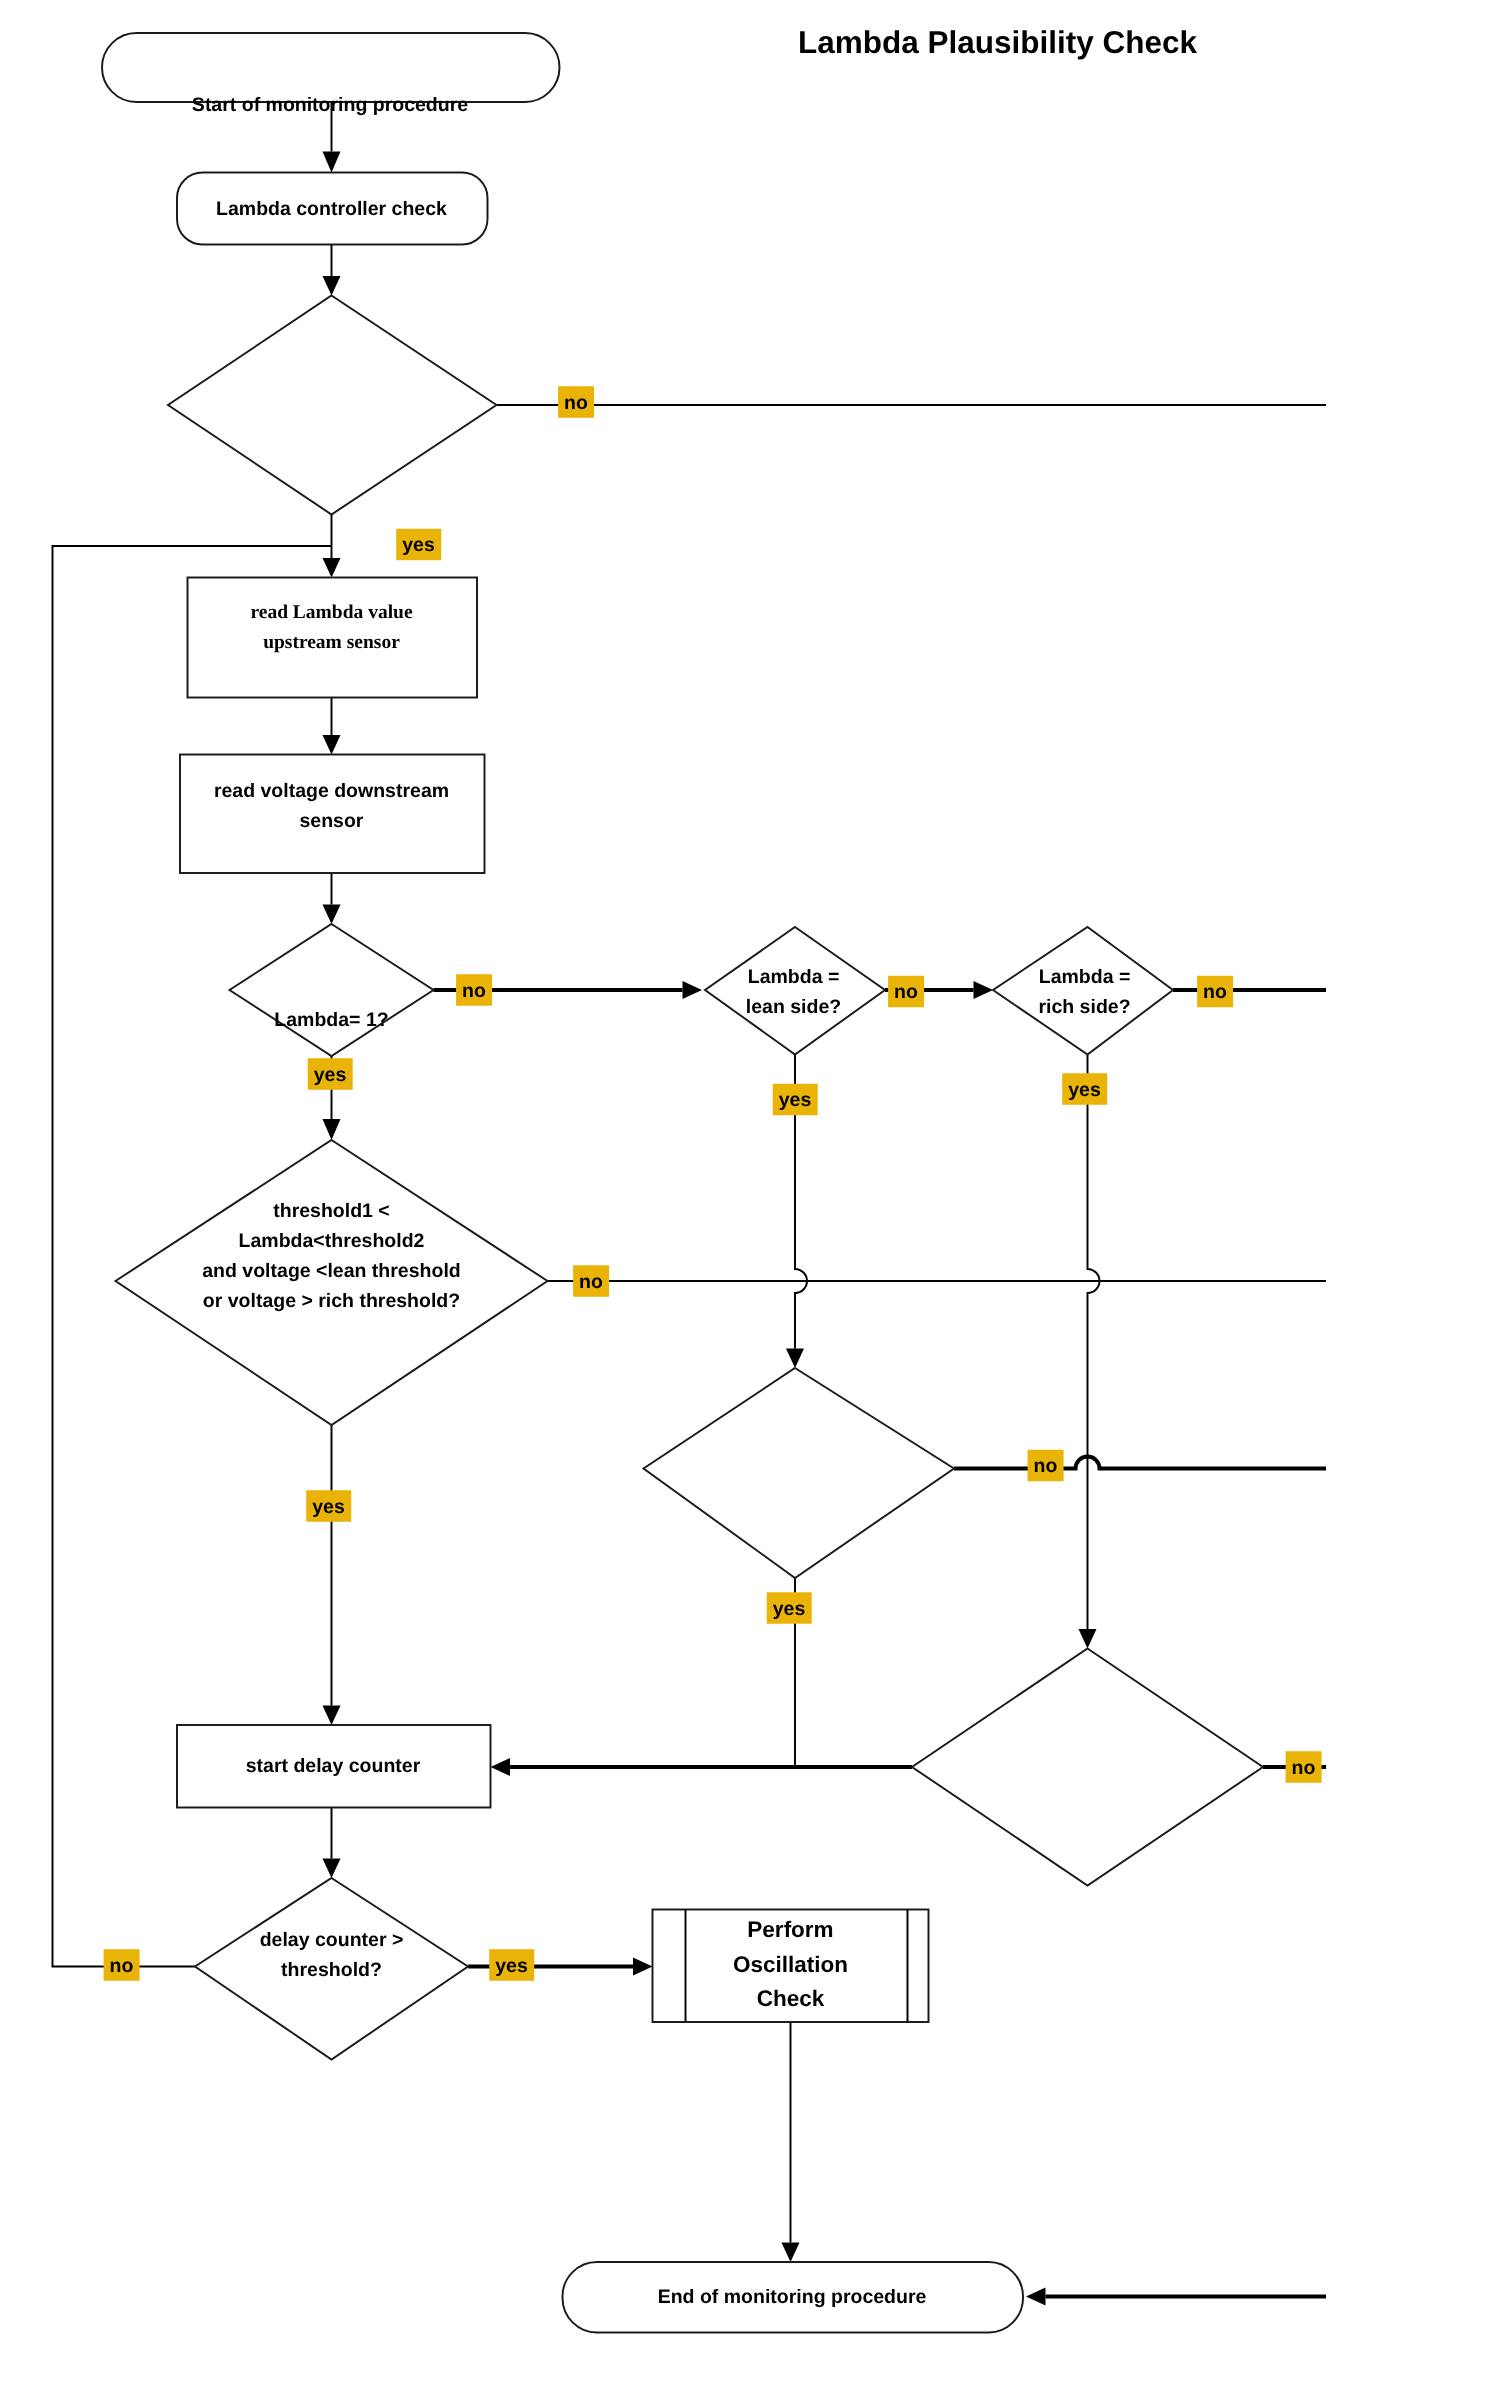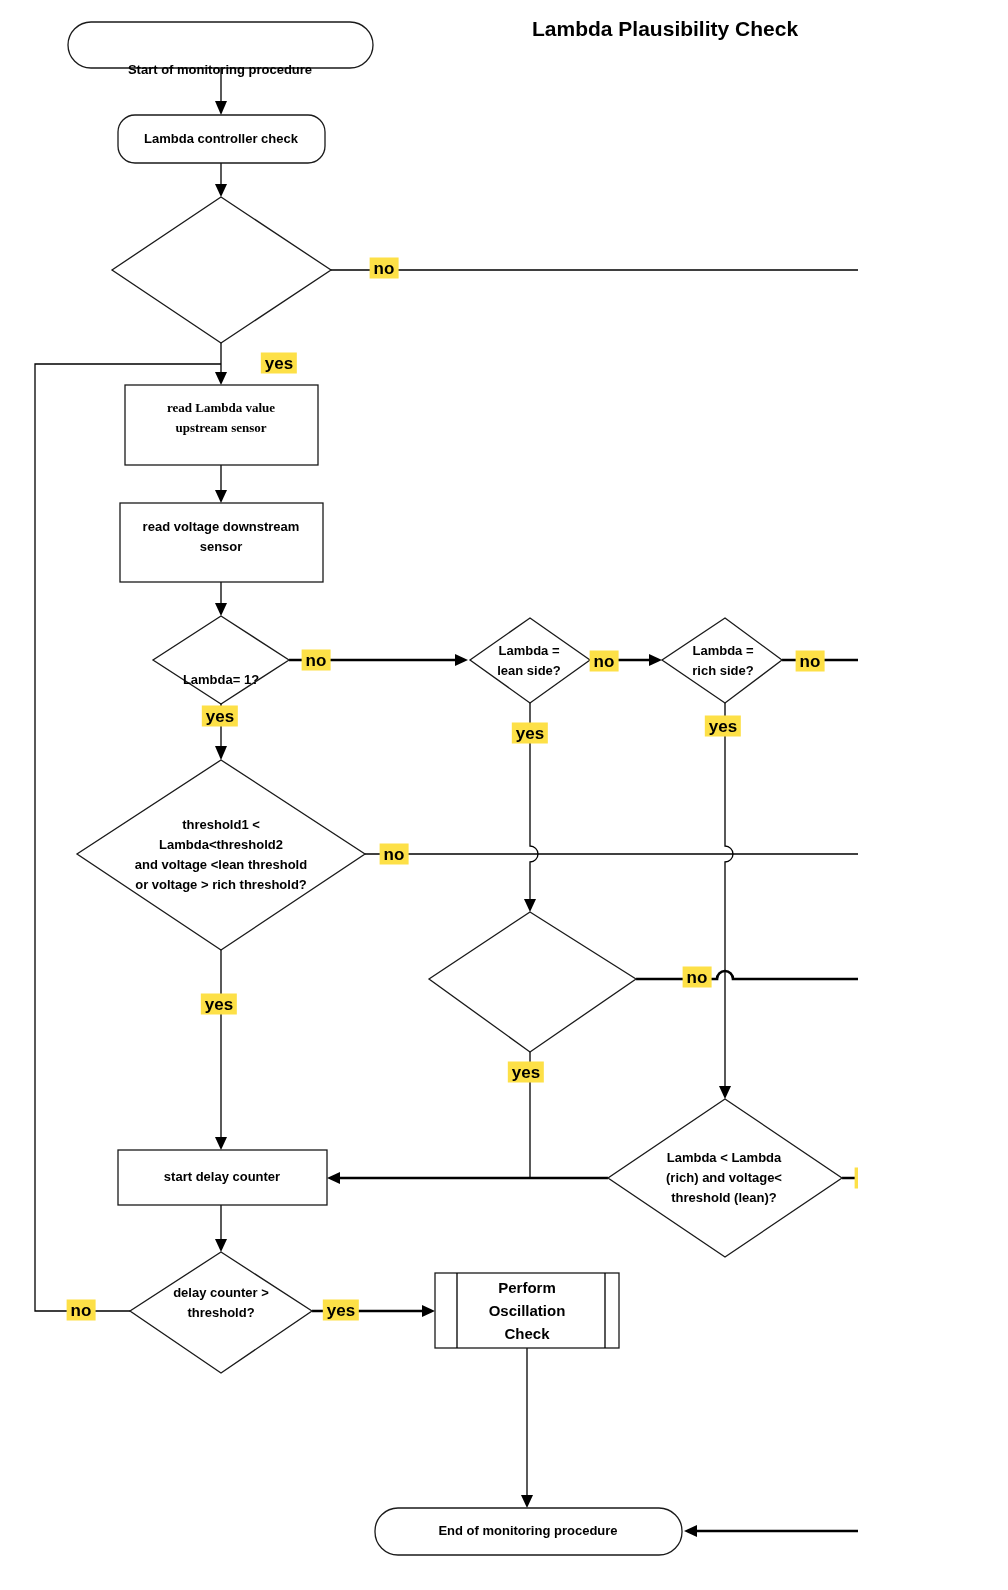--- a/index.html
+++ b/index.html
@@ -4,43 +4,44 @@
 <style>
   html, body { margin: 0; padding: 0; background: #ffffff; }
   #canvas {
     position: relative;
     width: 858px;
     height: 1590px;
     background: #ffffff;
     font-family: "Liberation Sans", sans-serif;
     color: #000000;
     overflow: hidden;
+    padding-left: 26px;
   }
   #flow-svg { position: absolute; left: 0; top: 0; }
   .shape { fill: #ffffff; stroke: #1a1a1a; stroke-width: 1.3; }
   .line-thin { fill: none; stroke: #000000; stroke-width: 1.3; }
   .line-thick { fill: none; stroke: #000000; stroke-width: 2.6; }
   .arrowhead { fill: #000000; stroke: none; }
   .lbl {
     position: absolute;
     transform: translate(-50%, -50%);
     text-align: center;
     white-space: pre-line;
     font-size: 13px;
     font-weight: 700;
     line-height: 20px;
     color: #000000;
   }
   .lbl-big { font-size: 15px; line-height: 23px; }
   .edge-lbl {
     position: absolute;
     transform: translate(-50%, -50%);
-    background: #fde047;
+    background: #eab308;
     padding: 0 4px;
-    font-size: 17px;
+    font-size: 13px;
     font-weight: 700;
     line-height: 21px;
     color: #000000;
     white-space: nowrap;
   }
   .diagram-title {
     position: absolute;
     left: 532px;
     top: 17px;
     font-size: 21px;
@@ -142,27 +143,24 @@
   <div class="lbl" style="left:221px; top:139px;">Lambda controller check</div>
   <div class="lbl" style="left:221px; top:418px;font-family:Liberation Serif, serif;">read Lambda value
 upstream sensor</div>
   <div class="lbl" style="left:221px; top:537px;">read voltage downstream
 sensor</div>
   <div class="lbl" style="left:221px; top:660px;margin-top:20px;">Lambda= 1?</div>
   <div class="lbl" style="left:529px; top:661px;">Lambda =
 lean side?</div>
   <div class="lbl" style="left:723px; top:661px;">Lambda =
 rich side?</div>
-  <div class="lbl" style="left:221px; top:855px;text-align:center;">threshold1 &lt;
+  <div class="lbl" style="left:221px; top:837px;text-align:center;">threshold1 &lt;
 Lambda&lt;threshold2
 and voltage &lt;lean threshold
 or voltage &gt; rich threshold?</div>
-  <div class="lbl" style="left:724px; top:1178px;">Lambda &lt; Lambda
-(rich) and voltage&lt;
-threshold (lean)?</div>
   <div class="lbl" style="left:222px; top:1177px;">start delay counter</div>
   <div class="lbl" style="left:221px; top:1303px;">delay counter &gt;
 threshold?</div>
   <div class="lbl lbl-big" style="left:527px; top:1310px;">Perform
 Oscillation
 Check</div>
   <div class="lbl" style="left:528px; top:1531px;">End of monitoring procedure</div>
 
   <div class="edge-lbl" style="left:384px; top:268px;">no</div>
   <div class="edge-lbl" style="left:279px; top:363px;">yes</div>

